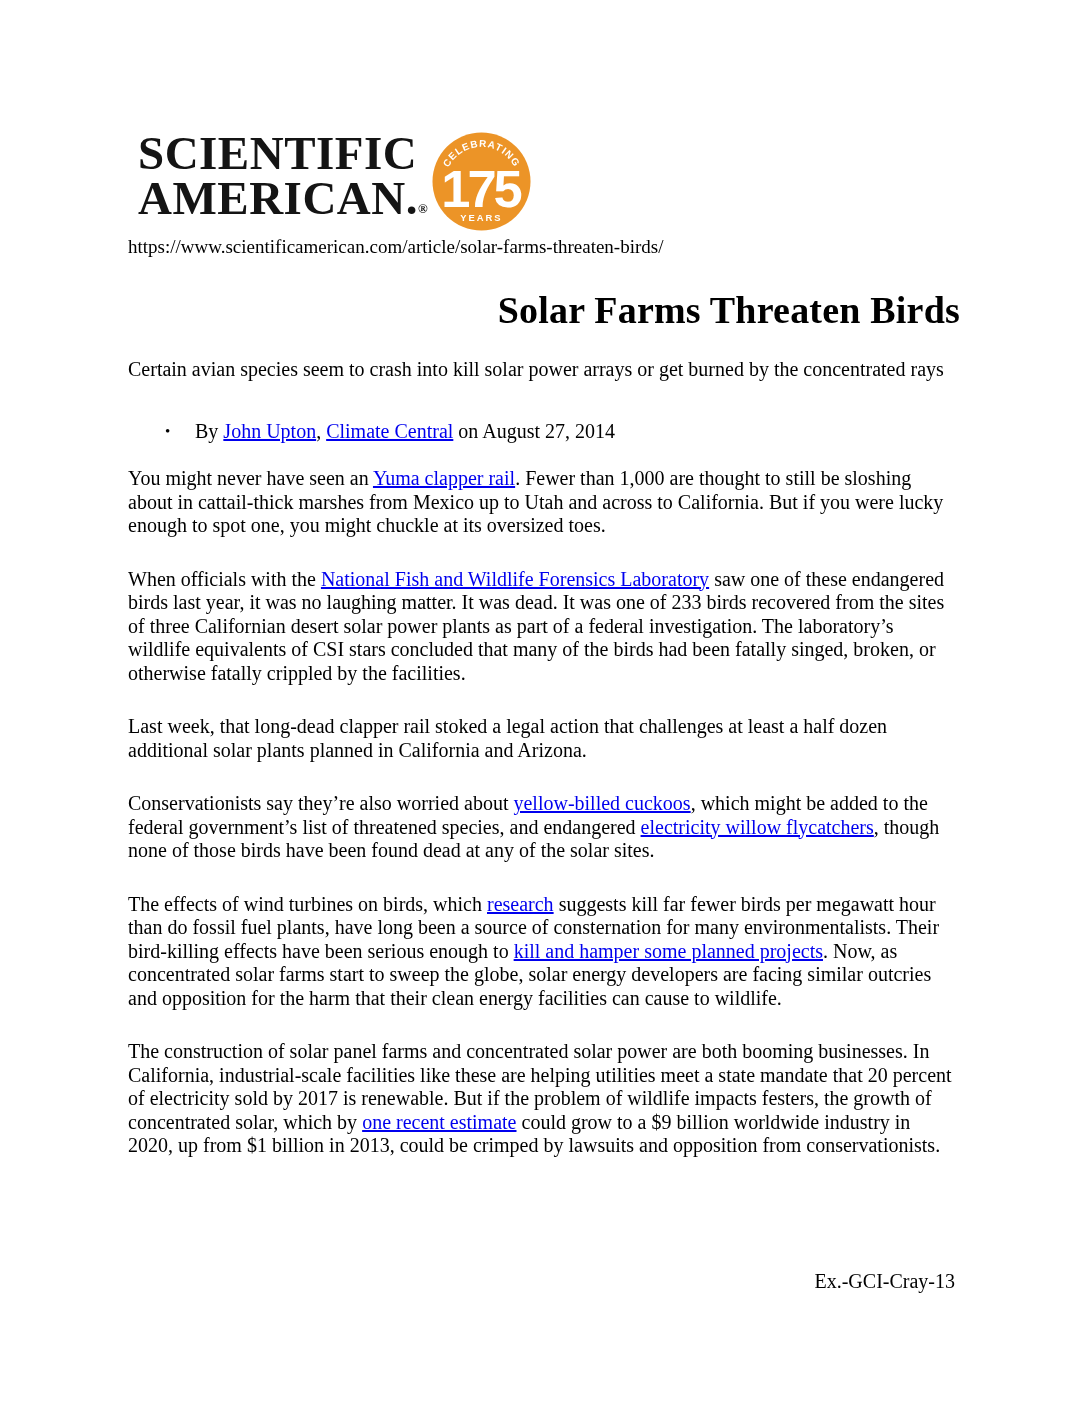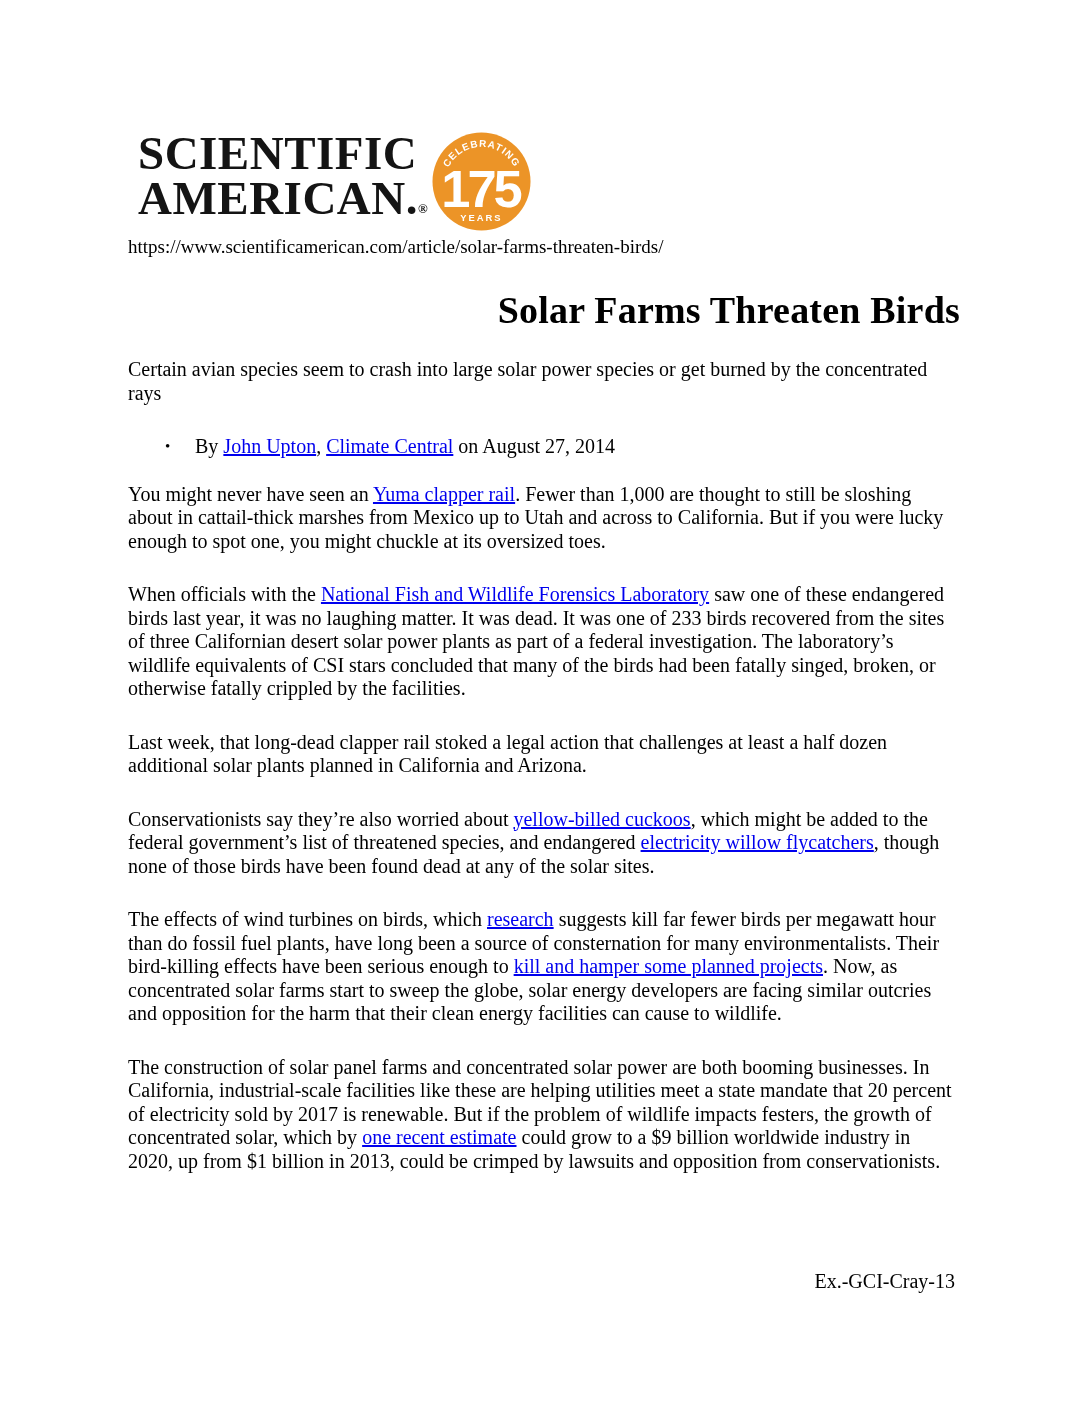--- a/index.html
+++ b/index.html
@@ -58,21 +58,21 @@
   }
   .article-subtitle {
     margin-top: 27px;
     font-size: 20px;
     line-height: 23.5px;
     max-width: 836px;
   }
 
   
   .byline {
-    margin-top: 30px;
+    margin-top: 38px;
     font-size: 20px;
     line-height: 23.5px;
   }
   .byline .bullet {
     display: inline-block;
     width: 30px;
     margin-left: 37px;
     font-size: 15px;
     vertical-align: 2px;
   }
@@ -122,21 +122,21 @@
           <text x="49" y="76" text-anchor="middle" fill="#ffffff" font-size="53" font-weight="bold" font-family="Liberation Sans, sans-serif" letter-spacing="-3">175</text>
           <text x="50" y="90" text-anchor="middle" fill="#ffffff" font-size="9.5" letter-spacing="2" font-family="Liberation Sans, sans-serif" font-weight="bold">YEARS</text>
         </svg>
       </div>
     </div>
 
     <div class="url-line">https://www.scientificamerican.com/article/solar-farms-threaten-birds/</div>
 
     <h1 class="article-title">Solar Farms Threaten Birds</h1>
 
-    <div class="article-subtitle">Certain avian species seem to crash into large solar power species or get burned by the concentrated rays</div>
+    <div class="article-subtitle">Certain avian species seem to crash into kill solar power arrays or get burned by the concentrated rays</div>
 
     <div class="byline">
       <span class="bullet">•</span><span><span>By </span><a href="#">John Upton</a><span>, </span><a href="#">Climate Central</a><span> on August 27, 2014</span></span>
     </div>
 
     <div class="article-body">
         <p><span>You might never have seen an </span><a href="#" class="link">Yuma clapper rail</a><span>. Fewer than 1,000 are thought to still be sloshing about in cattail-thick marshes from Mexico up to Utah and across to California. But if you were lucky enough to spot one, you might chuckle at its oversized toes.</span></p>
         <p><span>When officials with the </span><a href="#" class="link">National Fish and Wildlife Forensics Laboratory</a><span> saw one of these endangered birds last year, it was no laughing matter. It was dead. It was one of 233 birds recovered from the sites of three Californian desert solar power plants as part of a federal investigation. The laboratory’s wildlife equivalents of CSI stars concluded that many of the birds had been fatally singed, broken, or otherwise fatally crippled by the facilities.</span></p>
         <p><span>Last week, that long-dead clapper rail stoked a legal action that challenges at least a half dozen additional solar plants planned in California and Arizona.</span></p>
         <p><span>Conservationists say they’re also worried about </span><a href="#" class="link">yellow-billed cuckoos</a><span>, which might be added to the federal government’s list of threatened species, and endangered </span><a href="#" class="link">electricity willow flycatchers</a><span>, though none of those birds have been found dead at any of the solar sites.</span></p>

